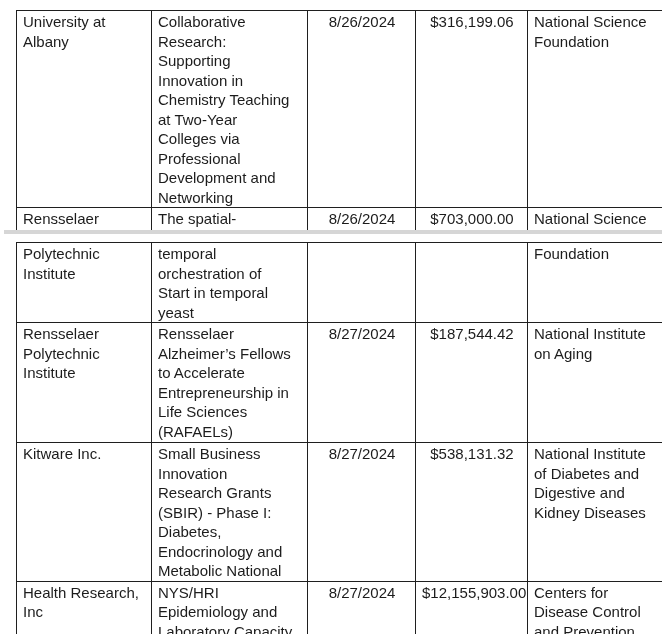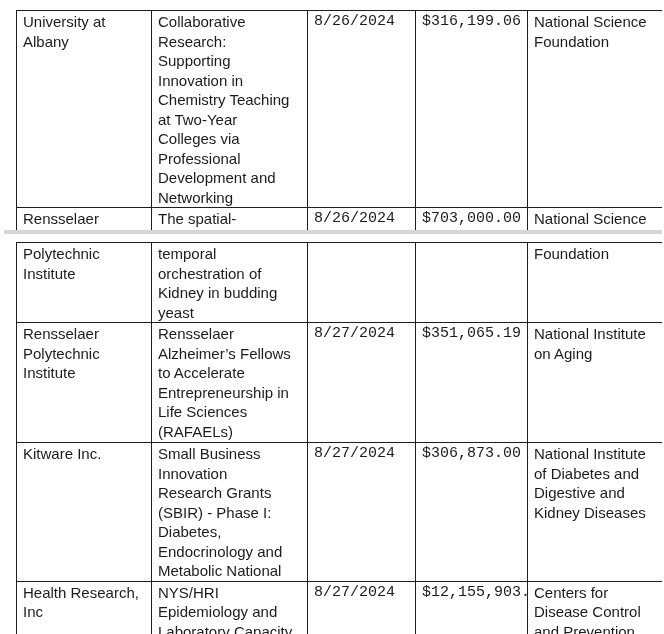--- a/index.html
+++ b/index.html
@@ -23,21 +23,21 @@
   }
   table.grants.seg1 { margin-top: 2px; }
   table.grants.seg2 { margin-top: 11px; }
   table.grants td {
     border: 1.5px solid #1f1f1f;
     vertical-align: top;
     padding: 1px 5px 0 6px;
     white-space: pre-line;
     overflow: hidden;
   }
-  td.c-date, td.c-amount { padding-left: 2px; padding-right: 2px; font-family: Liberation Mono, monospace; }
+  td.c-date, td.c-amount { text-align: center; padding-left: 2px; padding-right: 2px; }
   td.pad-down { padding-top: 21px; }
   .col-inst { width: 135px; }
   .col-title { width: 156px; }
   .col-date { width: 108px; }
   .col-amount { width: 112px; }
   .col-agency { width: 141px; }
   tr.rA { height: 196px; }
   tr.rB { height: 23px; }
   tr.rC { height: 79px; }
   tr.rD { height: 120px; }
@@ -103,52 +103,52 @@
           <col class="col-date">
           <col class="col-amount">
           <col class="col-agency">
       </colgroup>
       <tbody>
         <tr class="rC">
           <td class="c-inst">Polytechnic
 Institute</td>
           <td class="c-title">temporal
 orchestration of
-Kidney in budding
+Start in temporal
 yeast</td>
           <td class="c-date"></td>
           <td class="c-amount"></td>
           <td class="c-agency">Foundation</td>
         </tr>
         <tr class="rD">
           <td class="c-inst">Rensselaer
 Polytechnic
 Institute</td>
           <td class="c-title">Rensselaer
 Alzheimer’s Fellows
 to Accelerate
 Entrepreneurship in
 Life Sciences
 (RAFAELs)</td>
           <td class="c-date">8/27/2024</td>
-          <td class="c-amount">$351,065.19</td>
+          <td class="c-amount">$187,544.42</td>
           <td class="c-agency">National Institute
 on Aging</td>
         </tr>
         <tr class="rE">
           <td class="c-inst">Kitware Inc.</td>
           <td class="c-title">Small Business
 Innovation
 Research Grants
 (SBIR) - Phase I:
 Diabetes,
 Endocrinology and
 Metabolic National</td>
           <td class="c-date">8/27/2024</td>
-          <td class="c-amount">$306,873.00</td>
+          <td class="c-amount">$538,131.32</td>
           <td class="c-agency">National Institute
 of Diabetes and
 Digestive and
 Kidney Diseases</td>
         </tr>
         <tr class="rF">
           <td class="c-inst">Health Research,
 Inc</td>
           <td class="c-title">NYS/HRI
 Epidemiology and

